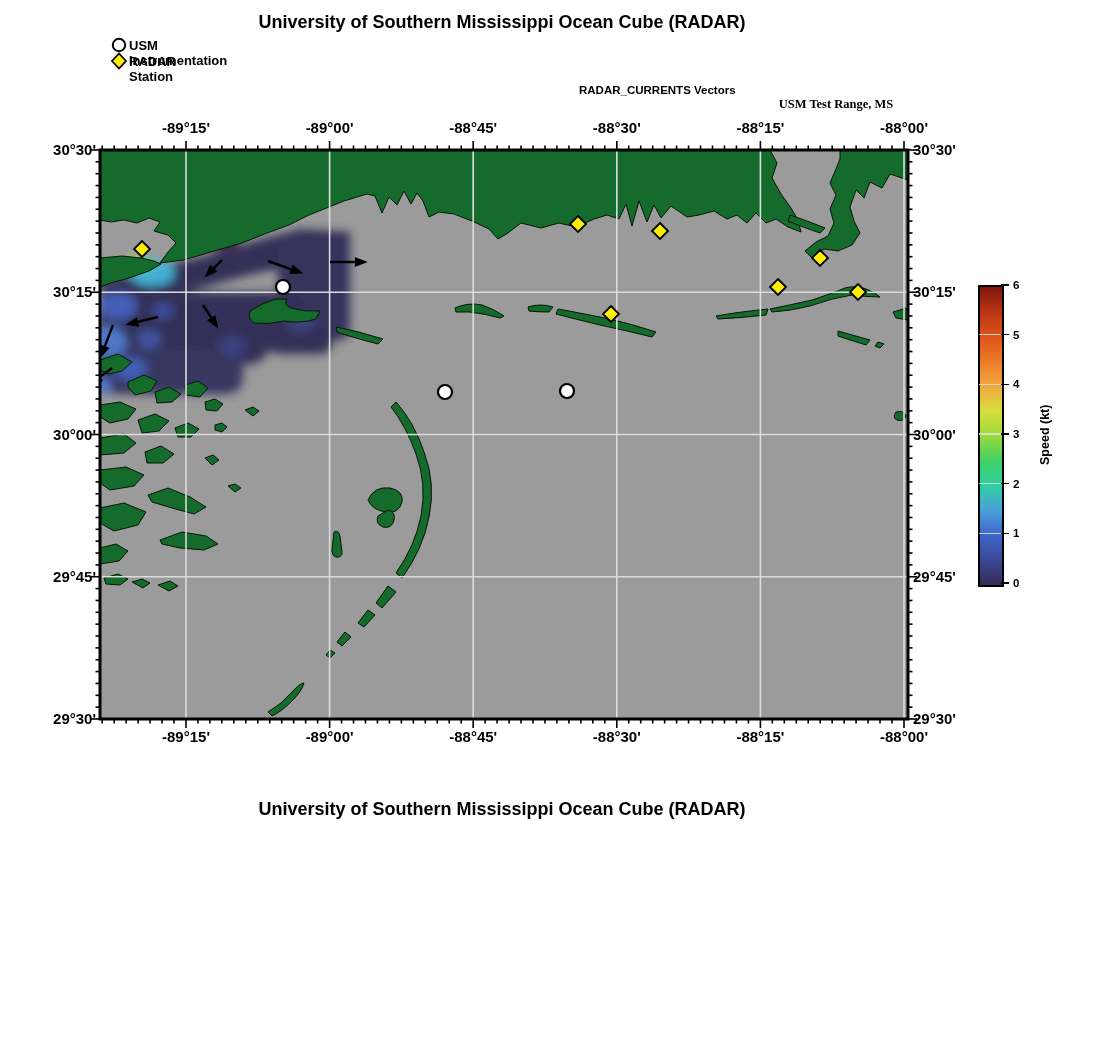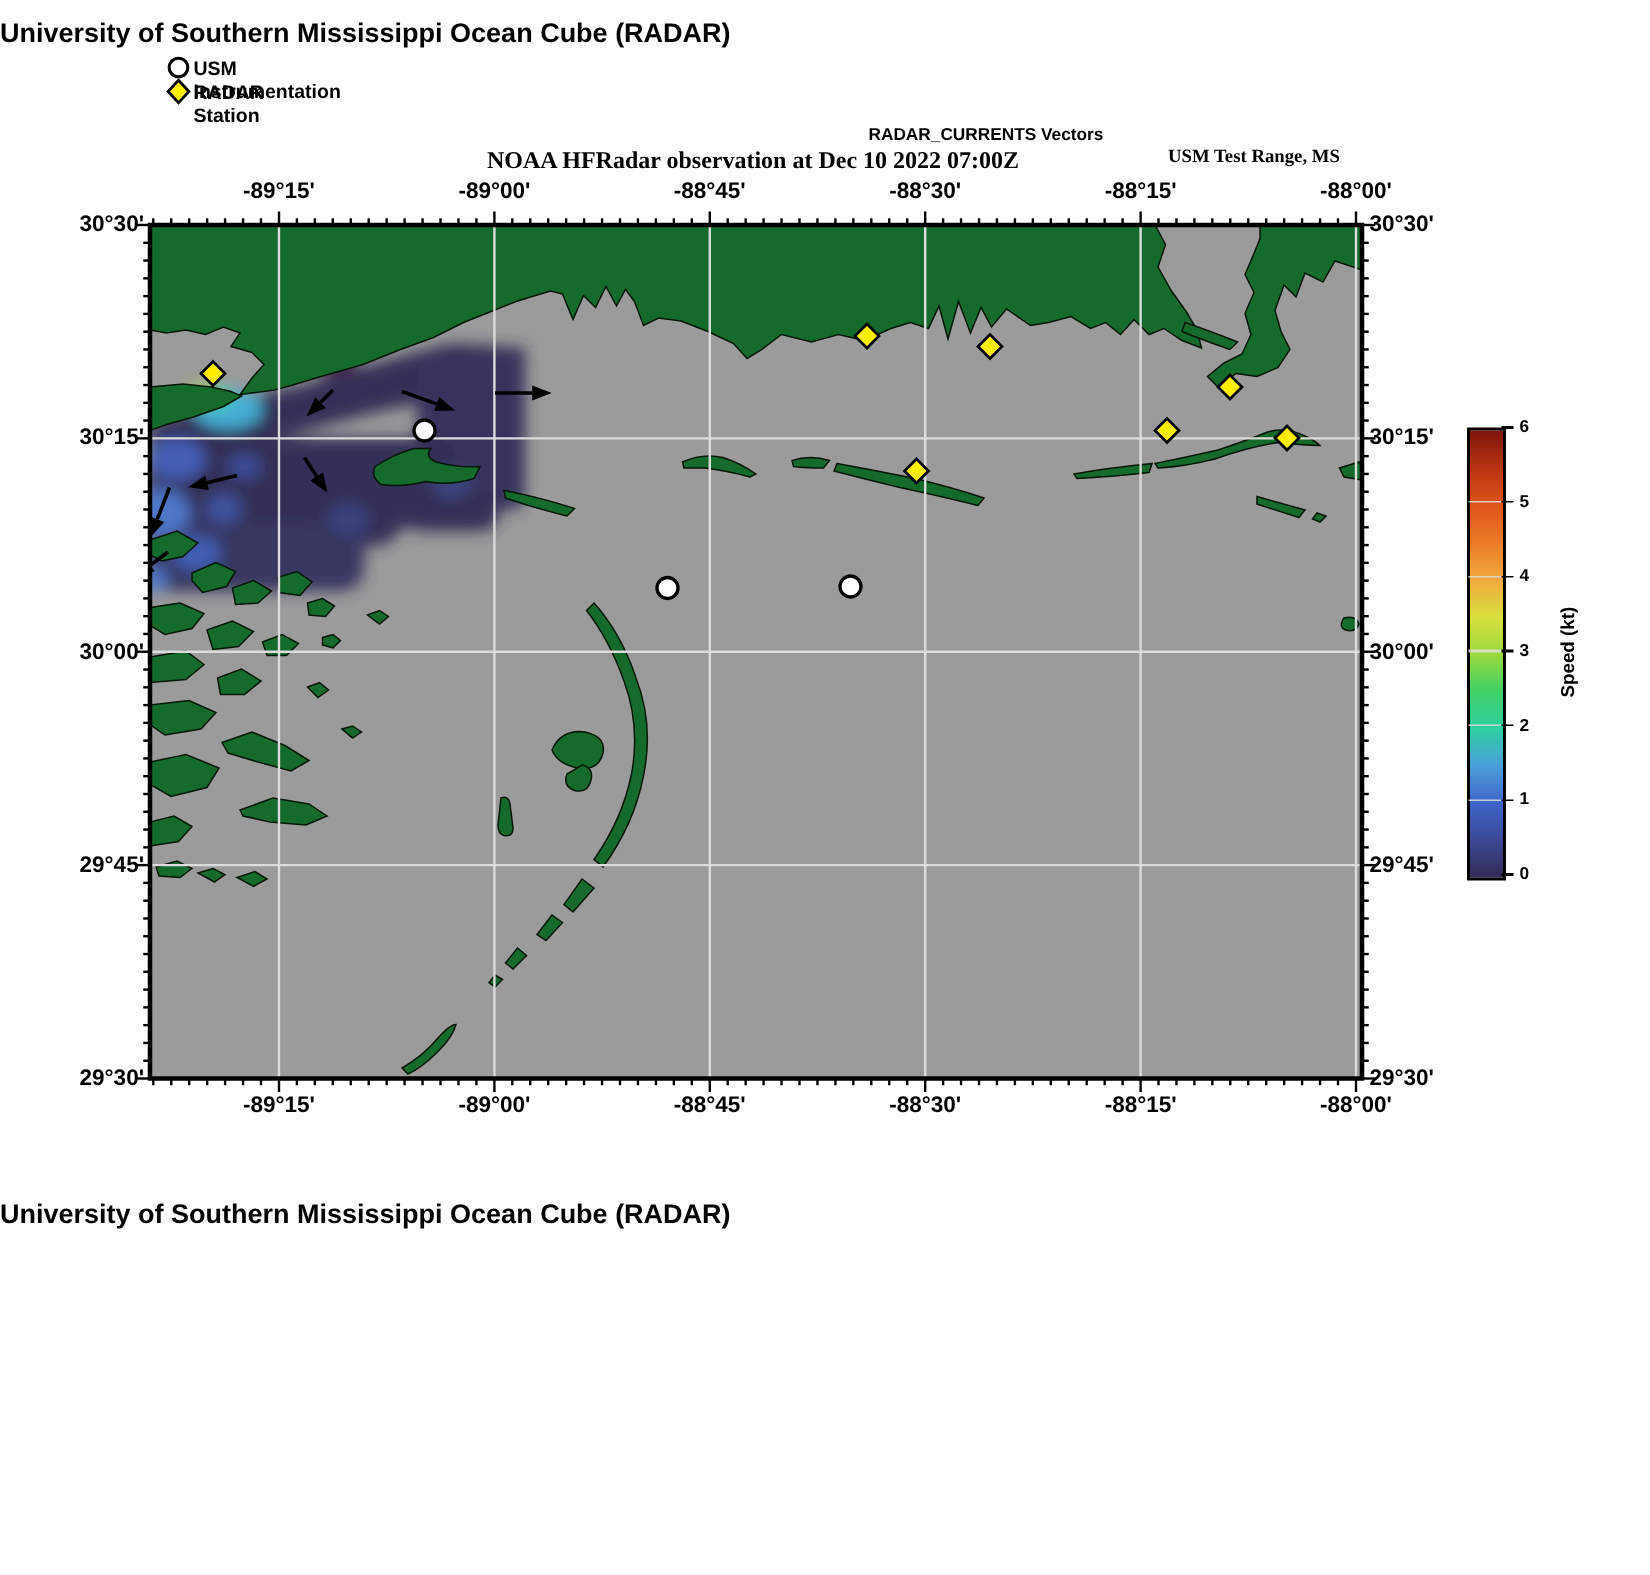--- a/index.html
+++ b/index.html
@@ -1,19 +1,19 @@
 <!DOCTYPE html>
 <html><head>
 <meta charset="utf-8">
 <style>
   html,body{margin:0;padding:0;background:#fff;}
   #page{position:relative;width:1100px;height:1050px;background:#ffffff;overflow:hidden;
         font-family:"Liberation Sans","DejaVu Sans",sans-serif;}
   .abs{position:absolute;}
-  .title{width:1004px;left:0;font-size:18px;font-weight:bold;color:#000;}
+  .title{width:1004px;left:0;text-align:center;font-size:18px;font-weight:bold;color:#000;}
   .serif{font-family:"Liberation Serif","DejaVu Serif",serif;font-weight:bold;color:#000;}
   .axis-label{font-size:15px;font-weight:bold;color:#000;line-height:14px;}
   .legend-label{font-size:13px;font-weight:bold;color:#000;line-height:15px;}
   .vs-box{border:2.5px solid #000;background:#fff;}
   .vs-label{font-size:12px;font-weight:bold;line-height:12px;color:#000;}
   .vs-caption{font-size:11.5px;font-weight:bold;color:#000;}
   .cbar-frame{border:2px solid #000;}
   .cbar-ticklabel{font-size:11.5px;font-weight:bold;color:#000;line-height:14px;}
   .cbar-axis-label{font-size:12.5px;font-weight:bold;color:#000;
      writing-mode:vertical-rl;transform:rotate(180deg);}
@@ -32,21 +32,20 @@
     </svg>
     <div class="abs legend-label" style="left:129px;top:38px;">USM Instrumentation</div>
     <svg class="abs" style="left:110px;top:52px;" width="18" height="18">
       <path d="M9,1.5 L16,9 L9,16.5 L2,9 Z" fill="#ffee00" stroke="#000" stroke-width="1.8"></path>
     </svg>
     <div class="abs legend-label" style="left:129px;top:54px;">RADAR Station</div>
   </div>
 
   <div class="abs vs-caption" style="left:547px;top:84px;padding-left:32px;">RADAR_CURRENTS Vectors</div>
 
-  <div class="abs serif" style="top:99px;left:0;width:1004px;text-align:center;font-size:16px;">NOAA HFRadar observation at Dec 10 2022 07:00Z</div>
   <div class="abs serif" style="top:97px;left:770px;width:132px;text-align:center;font-size:12.5px;">USM Test Range, MS</div>
 
   <svg id="map-svg" class="abs" style="left:0;top:0;" width="1100" height="1050">
     <defs>
       <clipPath id="mapClip">
           <rect x="100" y="150" width="808" height="569"></rect>
         </clipPath>
       <filter id="blobBlur" x="-20%" y="-20%" width="140%" height="140%">
         <feGaussianBlur stdDeviation="5"></feGaussianBlur>
       </filter>

